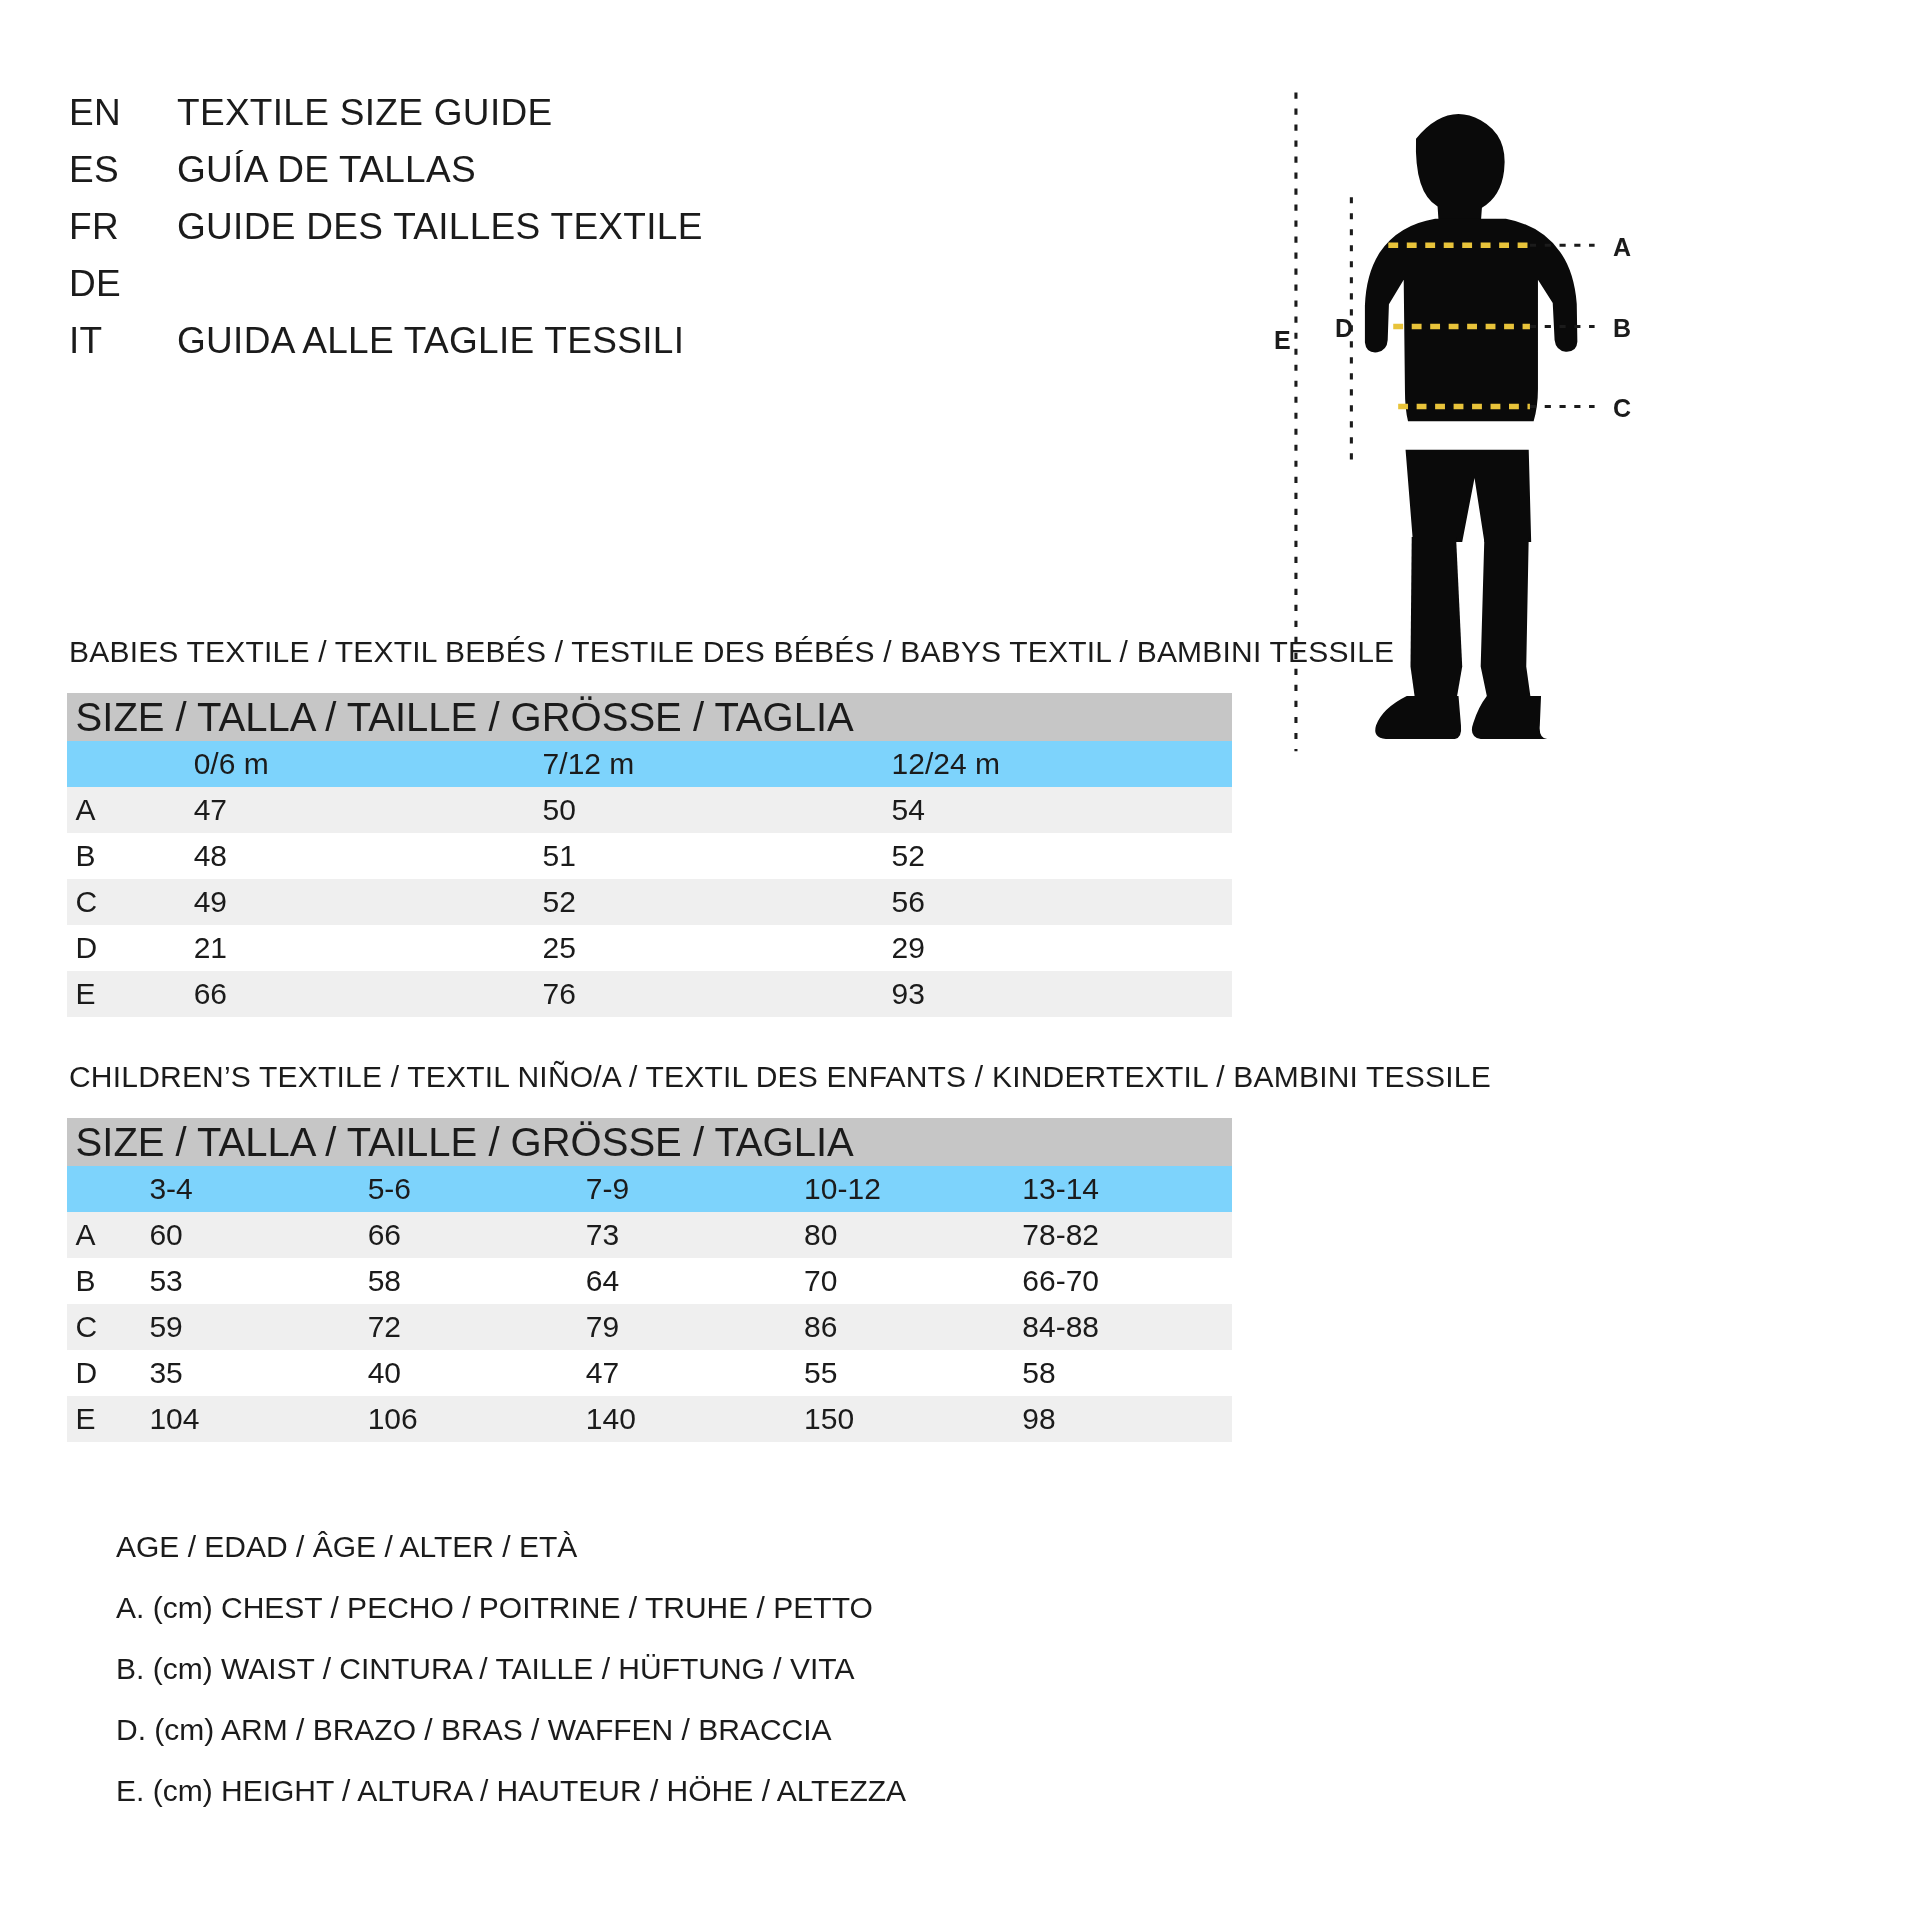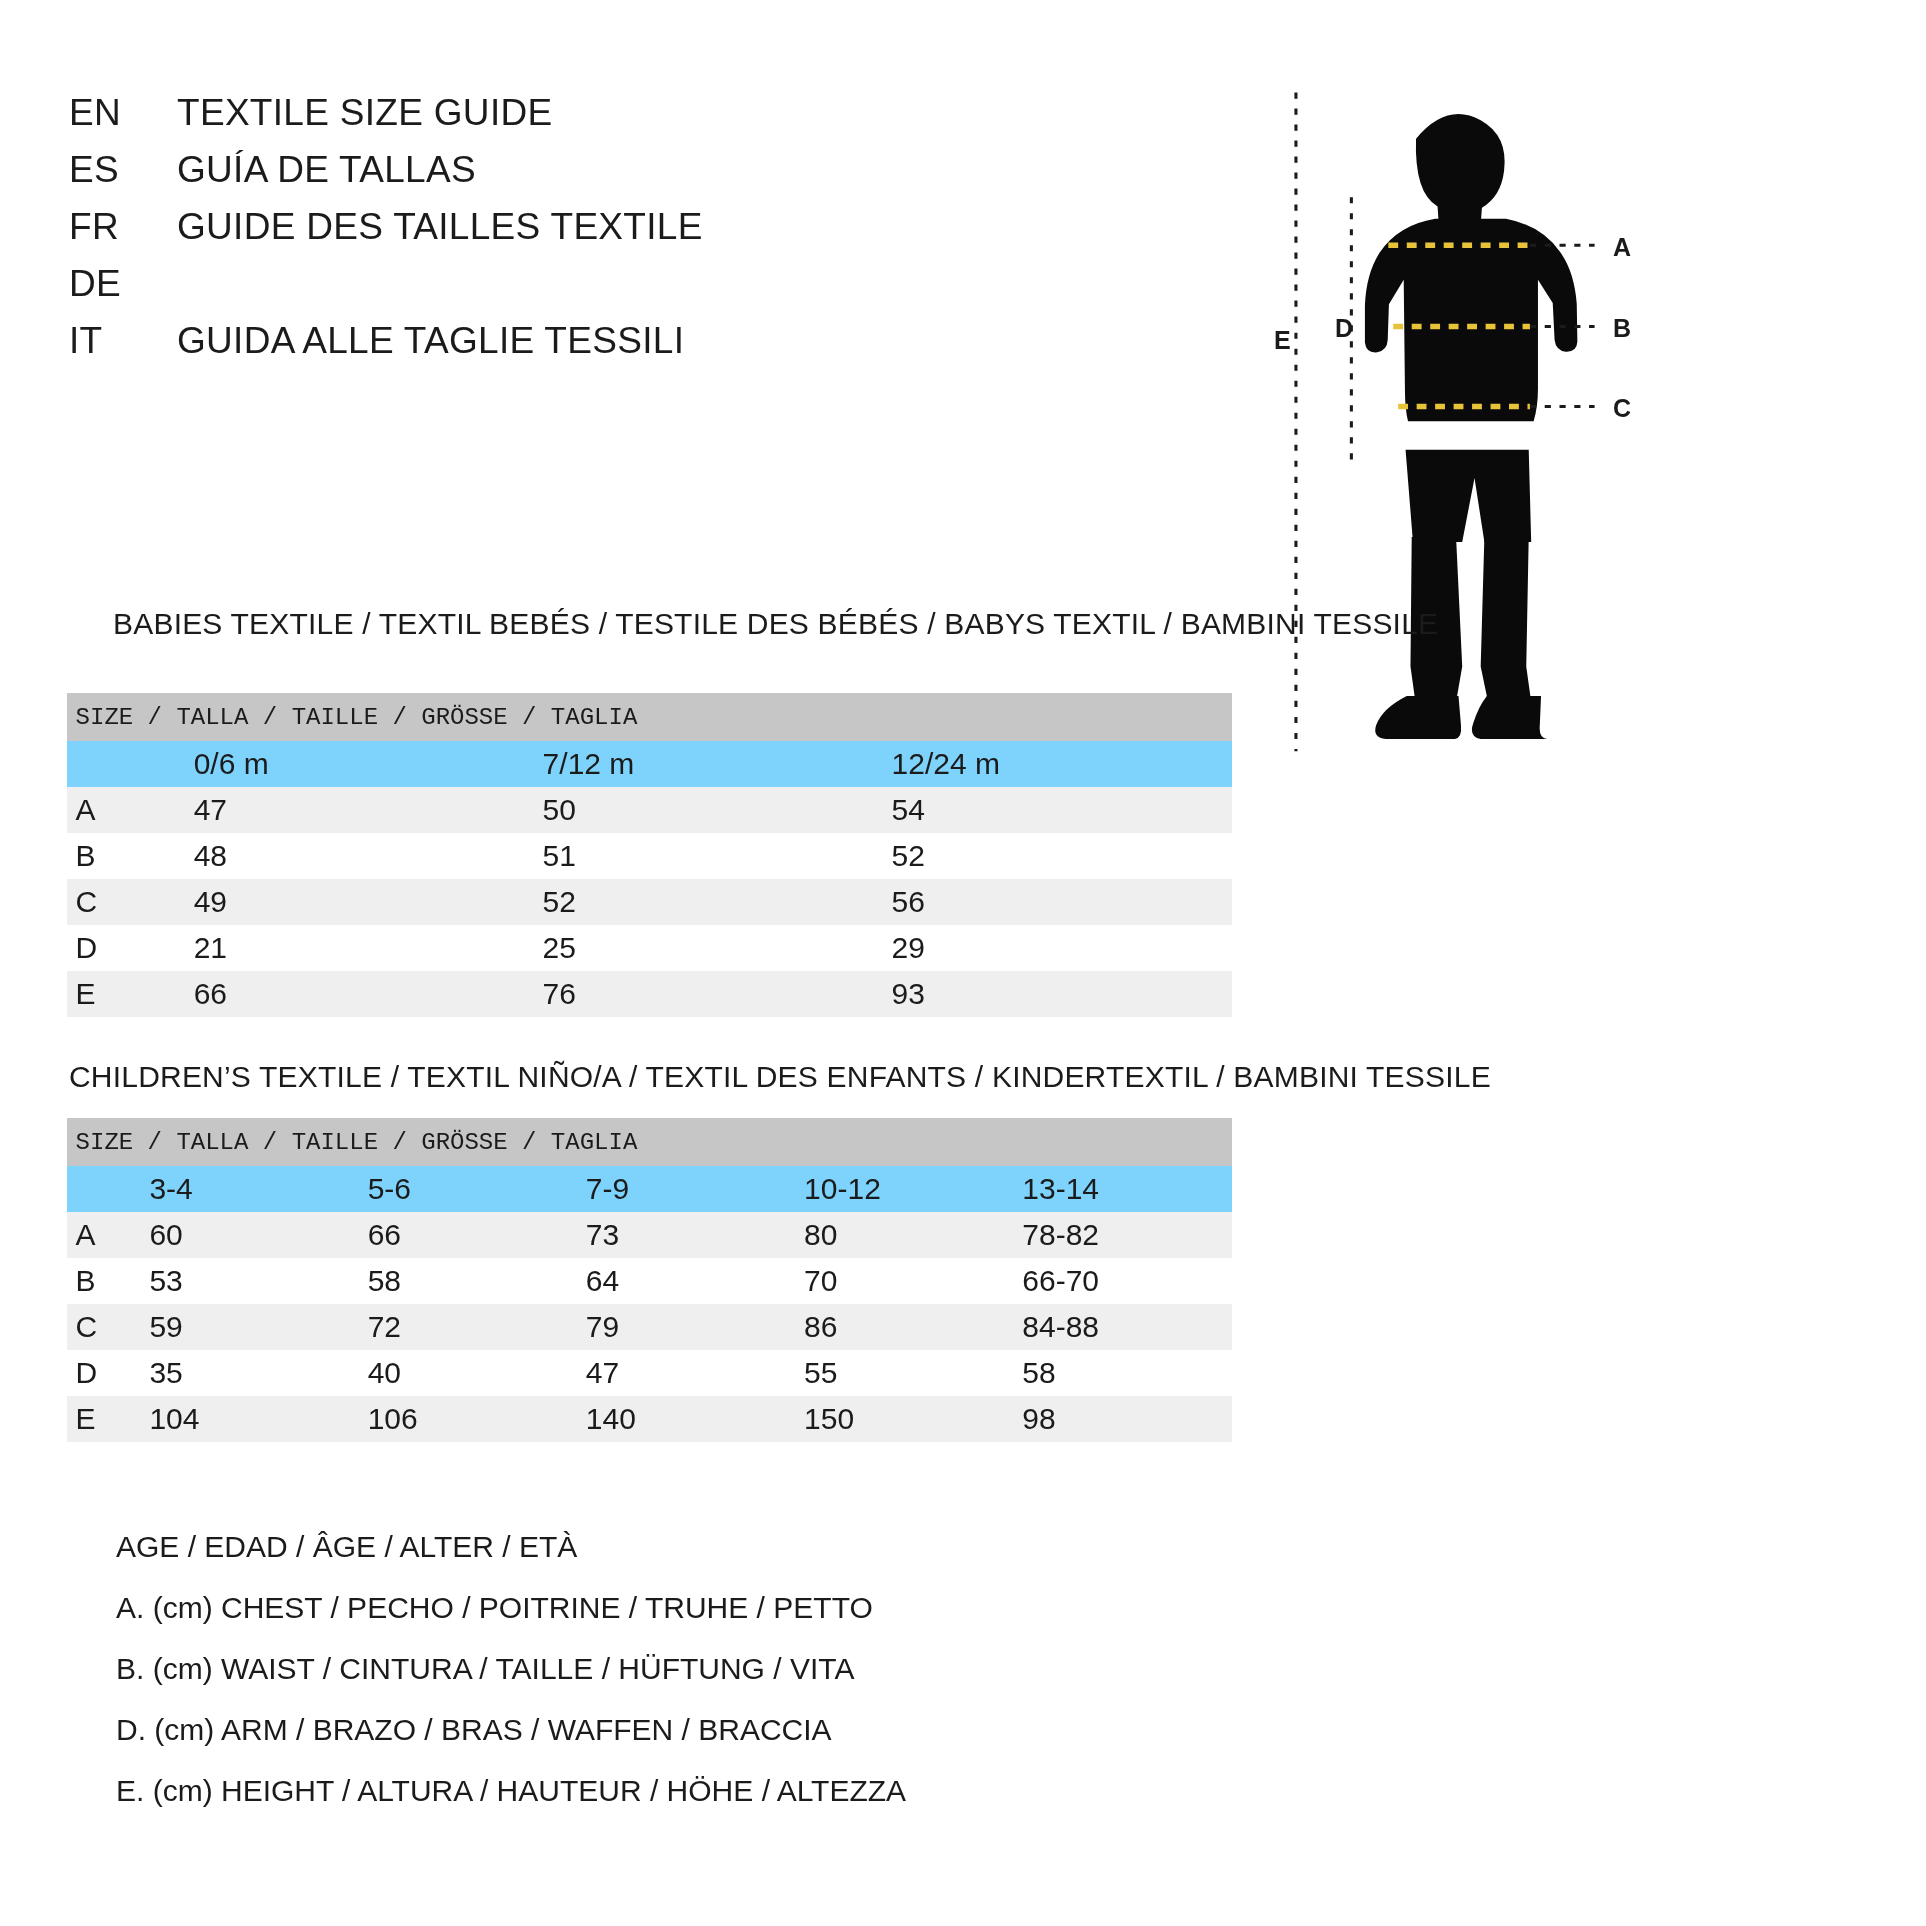--- a/index.html
+++ b/index.html
@@ -60,45 +60,44 @@
     font-weight: bold;
     color: #1b1b1b;
   }
 
   
   .section-title {
     font-size: 30px;
     letter-spacing: 0.2px;
     white-space: nowrap;
   }
-  #babies-title { position: absolute; left: 69px; top: 607px; margin-left: 44px; }
+  #babies-title { position: absolute; left: 69px; top: 635px; }
   #children-title { position: absolute; left: 69px; top: 1060px; }
 
   
   .size-table {
     position: absolute;
     border-collapse: collapse;
     font-size: 30px;
   }
   #babies-table { left: 67px; top: 693px; width: 1165px; }
   #children-table { left: 67px; top: 1118px; width: 1165px; }
 
   .size-table td, .size-table th {
     padding: 0;
     text-align: left;
     font-weight: normal;
     height: 46px;
     vertical-align: middle;
   }
   .hdr-row td {
     background: #c6c6c6;
-    font-size: 24px;
+    font-size: 40px;
     height: 48px;
     padding-left: 8.6px;
-    font-family: Liberation Mono, monospace;
   }
   .col-label {
     width: 65px;
     padding-left: 8.6px !important;
   }
   .col-v { width: 209px; padding-left: 8.6px !important; }
   .sub-row td { background: #7dd3fc; }
   .shade td { background: #efefef; }
   .plain td { background: #ffffff; }
 

